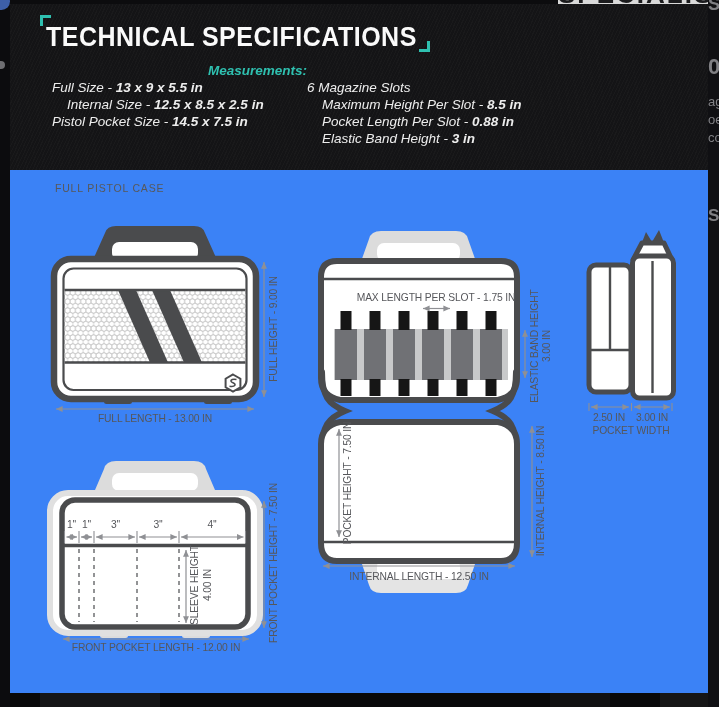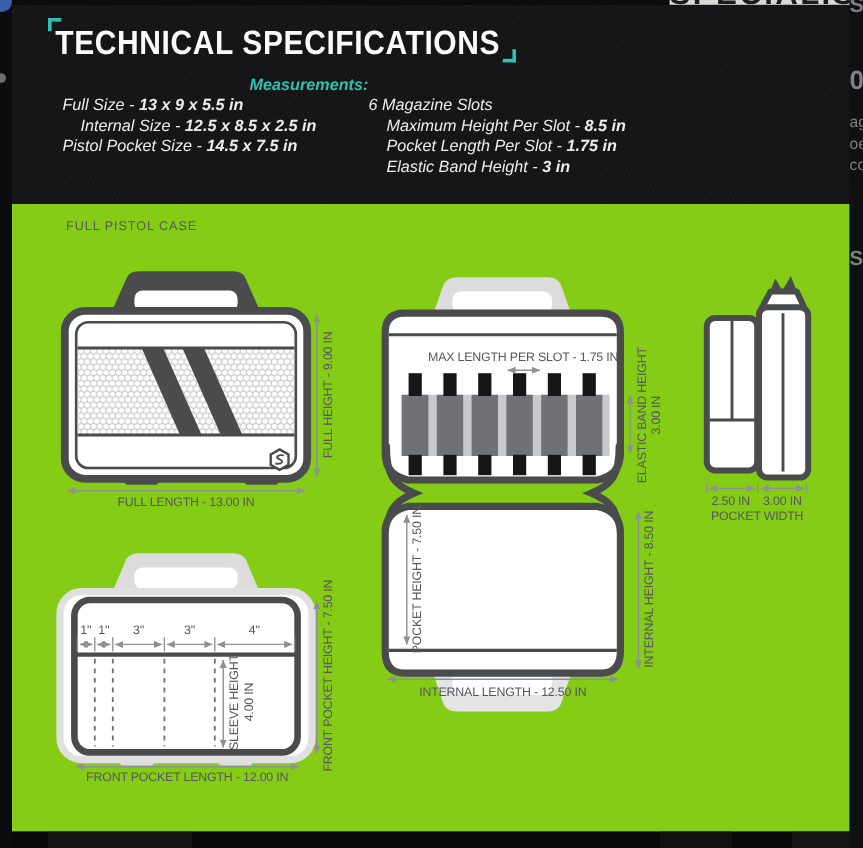--- a/index.html
+++ b/index.html
@@ -28,21 +28,21 @@
   .footer{position:absolute; left:10px; top:693px; width:698px; height:14px; background:#09090a;}
   .footer div{position:absolute; top:0; height:14px;}
   .fp1{left:30px; width:120px; background:#151516;}
   .fp2{left:540px; width:60px; background:#111112;}
   .fp3{left:650px; width:48px; background:#161617;}
 
   
   .panel{position:absolute; left:10px; top:4px; width:570px; height:689px;}
   .panel-dark{position:absolute; left:0; top:0; width:698px; height:166px; background:var(--panel-bg);
     background-image:repeating-linear-gradient(115deg, rgba(255,255,255,0.022) 0 1px, transparent 1px 3px);}
-  .panel-white{position:absolute; left:0; top:166px; width:698px; height:523px; background:#84cc16;}
+  .panel-white{position:absolute; left:0; top:166px; width:698px; height:523px; background:#3b82f6;}
 
   .title-wrap{position:absolute; left:36px; top:16px; display:inline-block;}
   .title{color:#fafafa; font-size:25px; font-weight:800; letter-spacing:0.5px; white-space:nowrap;
     transform:scaleY(1.12); transform-origin:left top; font-family:"Liberation Sans",sans-serif;}
   .bk{position:absolute; width:11px; height:11px;}
   .bk-tl{left:-6px; top:-5px; border-left:3px solid var(--accent); border-top:3px solid var(--accent);}
   .bk-br{right:-13px; bottom:-3px; border-right:3px solid var(--accent); border-bottom:3px solid var(--accent);}
 
   .specs{position:absolute; left:42px; top:58px; display:flex; color:#ededed; font-style:italic; font-size:13.5px;}
   .col-left{width:255px;}
@@ -97,21 +97,21 @@
       <div class="specs">
         <div class="col-left">
           <div class="m-label">Measurements:</div>
           <div class="line"><span>Full Size - </span><b>13 x 9 x 5.5 in</b></div>
           <div class="line indent"><span>Internal Size - </span><b>12.5 x 8.5 x 2.5 in</b></div>
           <div class="line"><span>Pistol Pocket Size - </span><b>14.5 x 7.5 in</b></div>
         </div>
         <div class="col-right">
           <div class="line">6 Magazine Slots</div>
           <div class="line indent"><span>Maximum Height Per Slot - </span><b>8.5 in</b></div>
-          <div class="line indent"><span>Pocket Length Per Slot - </span><b>1.75 in</b></div>
+          <div class="line indent"><span>Pocket Length Per Slot - </span><b>0.88 in</b></div>
           <div class="line indent"><span>Elastic Band Height - </span><b>3 in</b></div>
         </div>
       </div>
     </div>
 
     <div class="panel-white">
       <svg class="diagram" width="698" height="523" viewBox="10 170 698 523">
         <defs>
           <marker id="ah" viewBox="0 0 10 10" refX="8.5" refY="5" markerWidth="6.5" markerHeight="6.5" orient="auto-start-reverse">
             <path d="M0,1.2 L8.5,5 L0,8.8 Z" style="fill:var(--dim-line)"></path>

